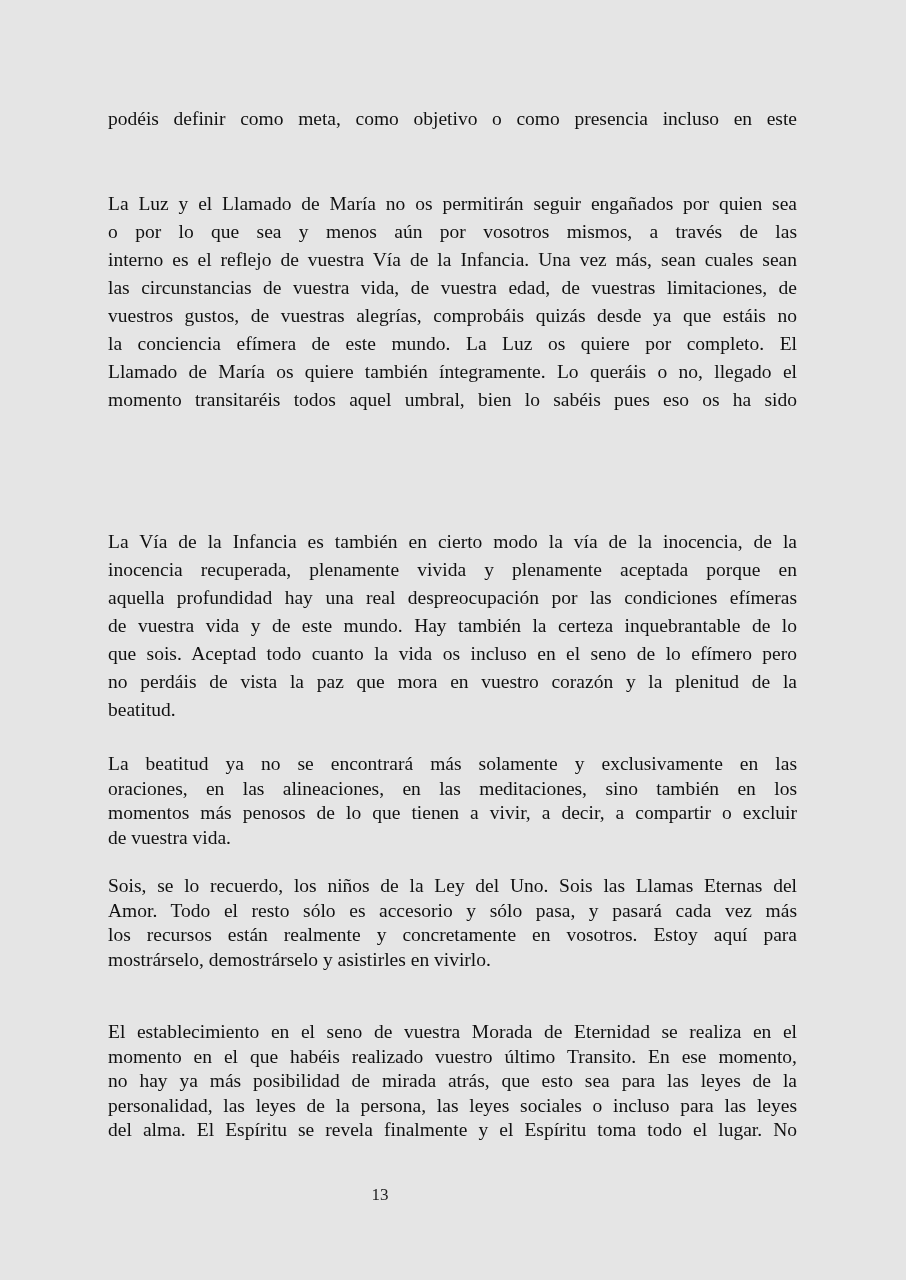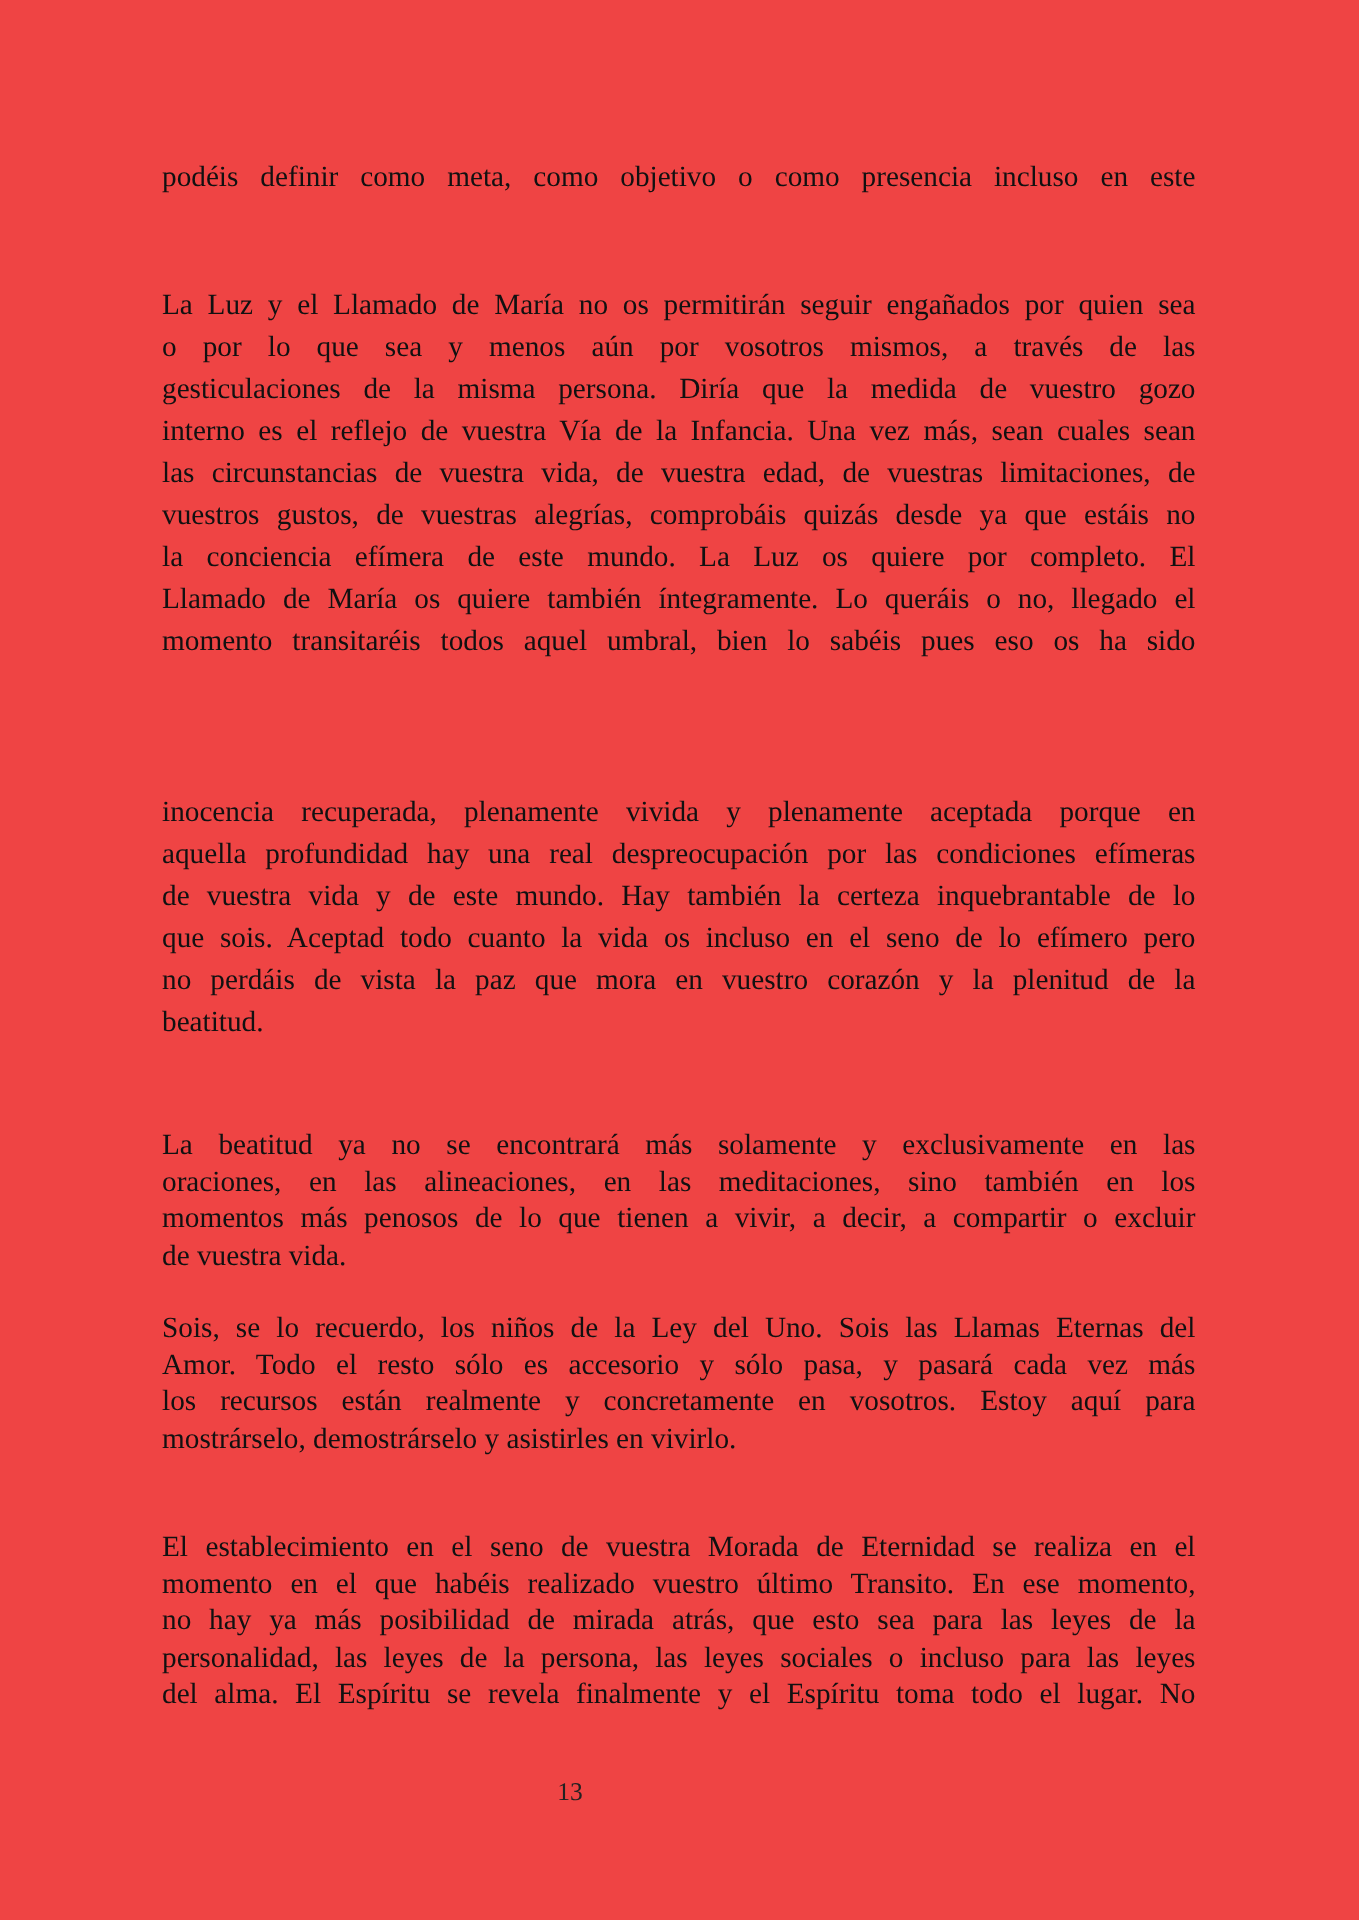--- a/index.html
+++ b/index.html
@@ -14,21 +14,21 @@
       overflow: hidden;
       font-family: "Liberation Serif", "DejaVu Serif", serif;
       color: #111111;
     }
     .page {
       position: absolute;
       left: 0;
       top: 0;
       width: 906px;
       height: 1280px;
-      background: #ef4444;
+      background: #e5e5e5;
     }
     .para {
       position: absolute;
       left: 108px;
       width: 689px;
       margin: 0;
       font-size: 19.5px;
       text-align: justify;
       text-align-last: left;
       hyphens: none;
@@ -60,30 +60,30 @@
 
 <div class="page">
 
   <div class="para loose" style="top:105px;">
     <span class="line">podéis definir como meta, como objetivo o como presencia incluso en este</span>
   </div>
 
   <div class="para loose" style="top:190px;">
     <span class="line">La Luz y el Llamado de María no os permitirán seguir engañados por quien sea</span>
     <span class="line">o por lo que sea y menos aún por vosotros mismos, a través de las</span>
-    <span class="line">gesticulaciones de la misma persona. Diría que la medida de vuestro gozo</span>
     <span class="line">interno es el reflejo de vuestra Vía de la Infancia. Una vez más, sean cuales sean</span>
     <span class="line">las circunstancias de vuestra vida, de vuestra edad, de vuestras limitaciones, de</span>
     <span class="line">vuestros gustos, de vuestras alegrías, comprobáis quizás desde ya que estáis no</span>
     <span class="line">la conciencia efímera de este mundo. La Luz os quiere por completo. El</span>
     <span class="line">Llamado de María os quiere también íntegramente. Lo queráis o no, llegado el</span>
     <span class="line">momento transitaréis todos aquel umbral, bien lo sabéis pues eso os ha sido</span>
   </div>
 
   <div class="para loose" style="top:528px;">
+    <span class="line">La Vía de la Infancia es también en cierto modo la vía de la inocencia, de la</span>
     <span class="line">inocencia recuperada, plenamente vivida y plenamente aceptada porque en</span>
     <span class="line">aquella profundidad hay una real despreocupación por las condiciones efímeras</span>
     <span class="line">de vuestra vida y de este mundo. Hay también la certeza inquebrantable de lo</span>
     <span class="line">que sois. Aceptad todo cuanto la vida os incluso en el seno de lo efímero pero</span>
     <span class="line">no perdáis de vista la paz que mora en vuestro corazón y la plenitud de la</span>
     <span class="line last">beatitud.</span>
   </div>
 
   <div class="para tight" style="top:752px;">
     <span class="line">La beatitud ya no se encontrará más solamente y exclusivamente en las</span>

